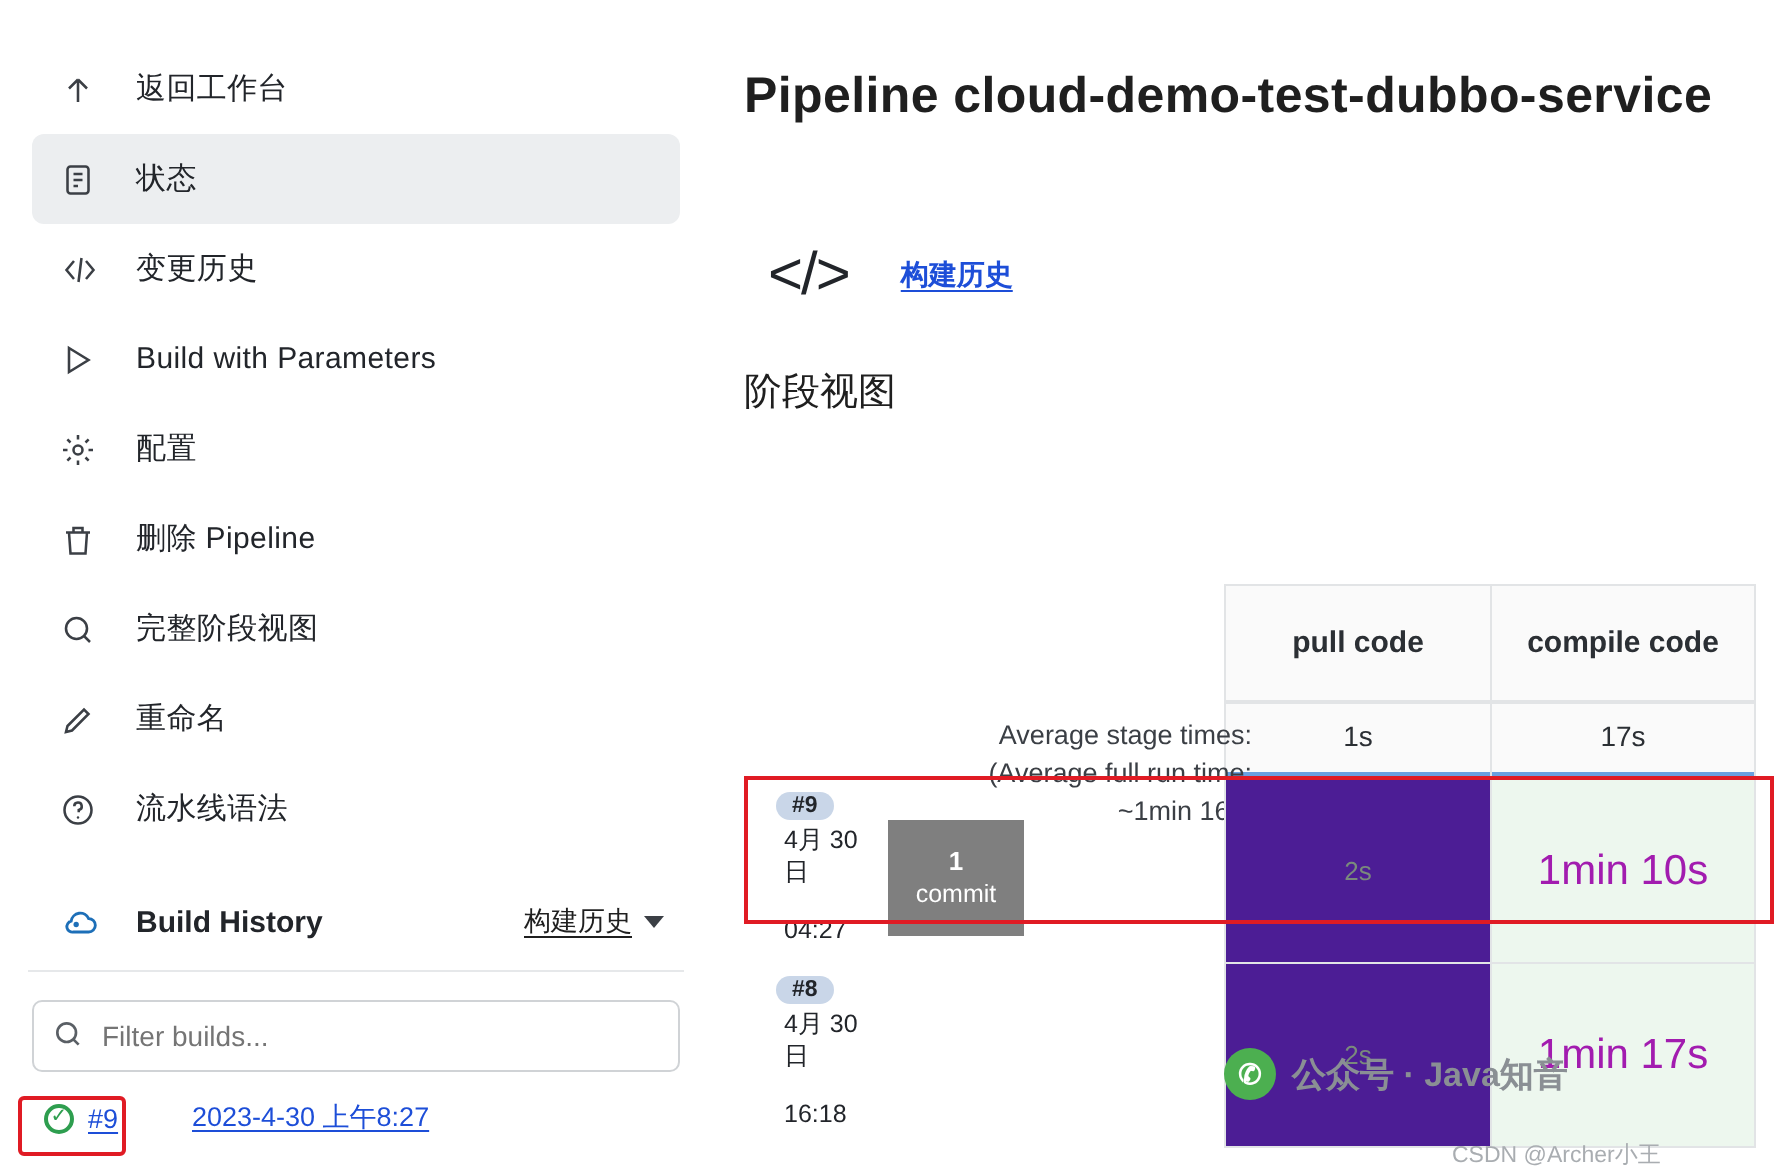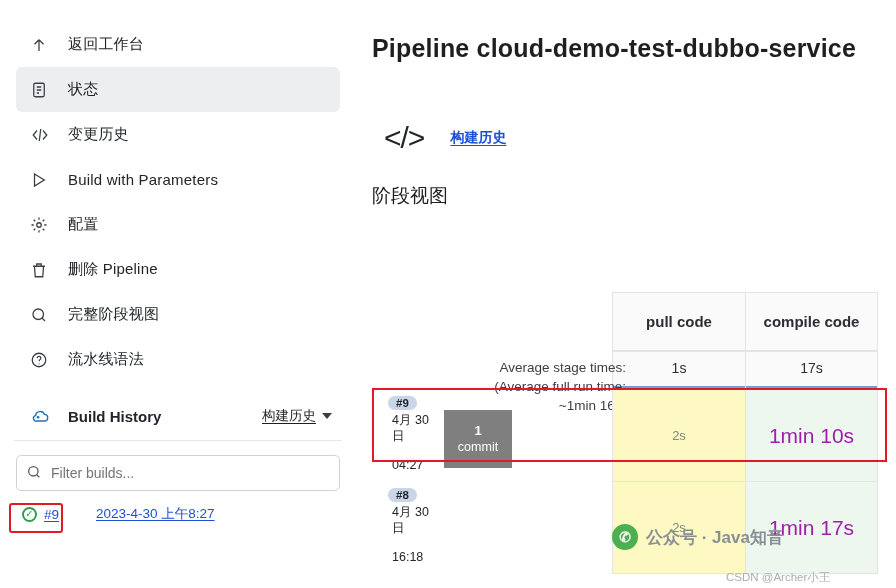--- a/index.html
+++ b/index.html
@@ -134,21 +134,21 @@
     position: absolute; left: 72px; top: 20px; width: 68px; height: 58px;
     background: #7f7f7f; color: #fff; display: flex; flex-direction: column;
     align-items: center; justify-content: center; font-size: 12.5px; line-height: 16px;
   }
   .commit-box.nochange { background: #f0f0f0; color: #8b9096; }
   .commit-num { font-weight: bold; font-size: 13px; }
 
   .cell {
     width: 133px; border-left: 1px solid #e2e4e6; border-bottom: 1px solid #e2e4e6;
     display: flex; align-items: center; justify-content: center;
-    background: #fef9c3; color: #5f6b60;
+    background: #4c1d95; color: #5f6b60;
   }
   .cell:last-child { border-right: 1px solid #e2e4e6; }
   .cell.small { font-size: 13px; color: #7a8a7c; }
   .cell.big { font-size: 21px; color: #a21caf; }
   .cell.pale { background: #edf7ee; }
 
   .red-outline {
     position: absolute; left: 0px; top: 96px; width: 515px; height: 74px;
     border: 2px solid #e01b24; pointer-events: none;
   }
@@ -242,20 +242,28 @@
       <div class="nav-item">
         <span class="nav-icon">
           <svg width="18" height="18" viewBox="0 0 24 24" fill="none" stroke="#3b3f45" stroke-width="1.7">
               <circle cx="11" cy="11" r="7"></circle>
               <path d="M20 20l-4-4"></path>
             </svg>
         </span>
         <span class="nav-label">完整阶段视图</span>
       </div>
 
+      <div class="nav-item">
+        <span class="nav-icon">
+          <svg width="18" height="18" viewBox="0 0 24 24" fill="none" stroke="#3b3f45" stroke-width="1.7">
+              <path d="M4 20l4-1 11-11-3-3L5 16l-1 4z"></path>
+            </svg>
+        </span>
+        <span class="nav-label">重命名</span>
+      </div>
 
       <div class="nav-item">
         <span class="nav-icon">
           <svg width="18" height="18" viewBox="0 0 24 24" fill="none" stroke="#3b3f45" stroke-width="1.7">
               <circle cx="12" cy="12" r="9"></circle>
               <path d="M9.5 9.5a2.5 2.5 0 113 2.5v1.5"></path>
               <circle cx="12" cy="17" r=".8" fill="#3b3f45" stroke="none"></circle>
             </svg>
         </span>
         <span class="nav-label">流水线语法</span>

